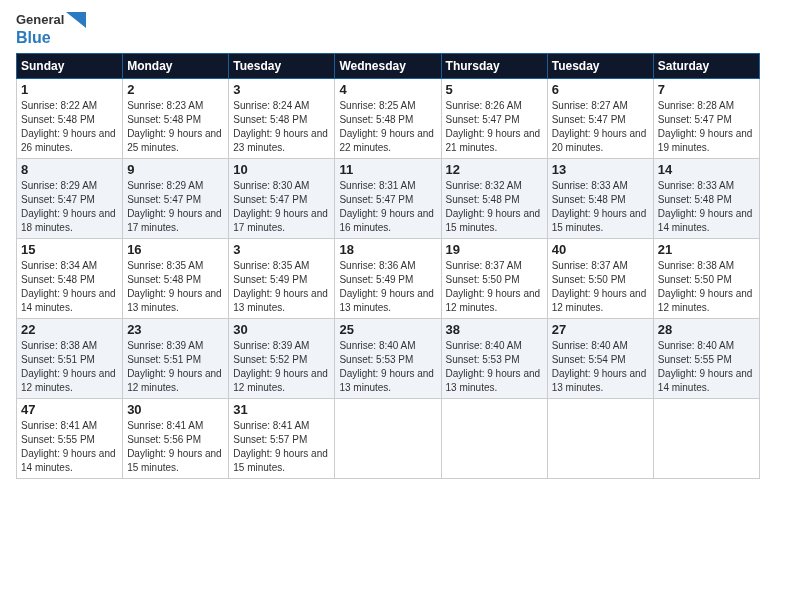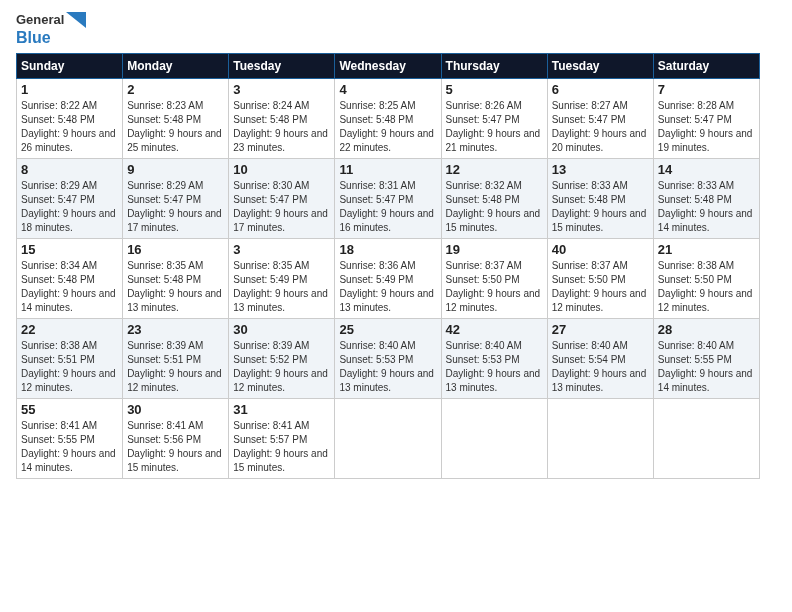--- a/index.html
+++ b/index.html
@@ -218,35 +218,35 @@
         </td>
           <td>
           <span class="day-number">30</span>
           <span class="day-info">Sunrise: 8:39 AM<br>Sunset: 5:52 PM<br>Daylight: 9 hours and 12 minutes.</span>
         </td>
           <td>
           <span class="day-number">25</span>
           <span class="day-info">Sunrise: 8:40 AM<br>Sunset: 5:53 PM<br>Daylight: 9 hours and 13 minutes.</span>
         </td>
           <td>
-          <span class="day-number">42</span>
+          <span class="day-number">38</span>
           <span class="day-info">Sunrise: 8:40 AM<br>Sunset: 5:53 PM<br>Daylight: 9 hours and 13 minutes.</span>
         </td>
           <td>
           <span class="day-number">27</span>
           <span class="day-info">Sunrise: 8:40 AM<br>Sunset: 5:54 PM<br>Daylight: 9 hours and 13 minutes.</span>
         </td>
           <td>
           <span class="day-number">28</span>
           <span class="day-info">Sunrise: 8:40 AM<br>Sunset: 5:55 PM<br>Daylight: 9 hours and 14 minutes.</span>
         </td>
         </tr>
         <tr>
           <td>
-          <span class="day-number">55</span>
+          <span class="day-number">47</span>
           <span class="day-info">Sunrise: 8:41 AM<br>Sunset: 5:55 PM<br>Daylight: 9 hours and 14 minutes.</span>
         </td>
           <td>
           <span class="day-number">30</span>
           <span class="day-info">Sunrise: 8:41 AM<br>Sunset: 5:56 PM<br>Daylight: 9 hours and 15 minutes.</span>
         </td>
           <td>
           <span class="day-number">31</span>
           <span class="day-info">Sunrise: 8:41 AM<br>Sunset: 5:57 PM<br>Daylight: 9 hours and 15 minutes.</span>
         </td>

